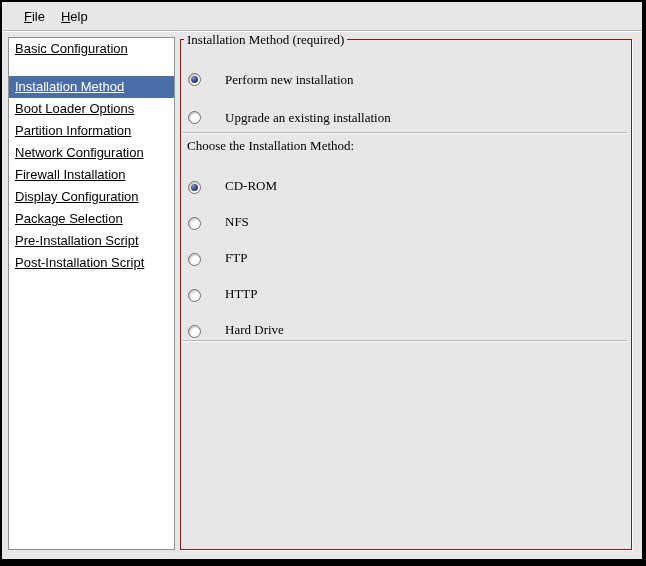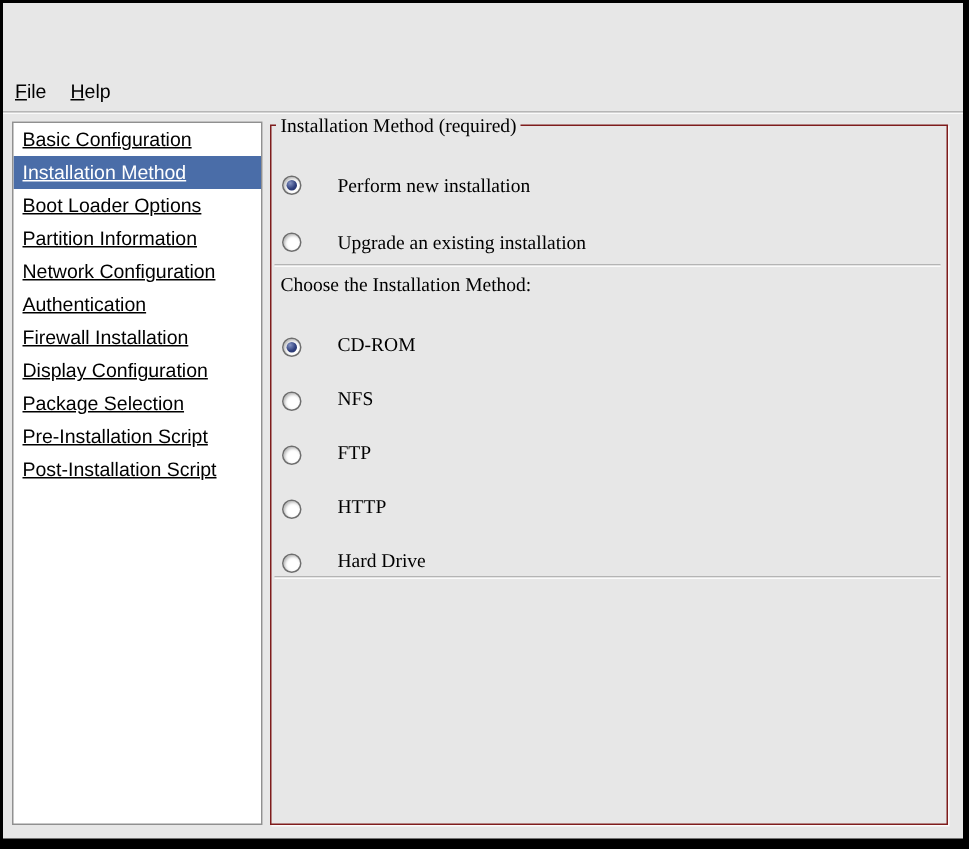--- a/index.html
+++ b/index.html
@@ -12,25 +12,24 @@
     border: 2px solid #000;
     border-right-width: 4px;
     border-bottom-width: 7px;
     display: flex; flex-direction: column;
   }
 
   
   .menubar {
     height: 29px; flex: 0 0 29px;
     display: flex; align-items: center;
-    padding-left: 0;
+    padding-left: 14px;
     background: #e7e7e7;
     border-bottom: 1px solid #b6b6b6;
     box-shadow: 0 1px 0 #fafafa;
-    margin-top: 44px;
   }
   .menu-item {
     padding: 3px 8px;
     cursor: default;
   }
   .menu-item::first-letter { text-decoration: underline; }
 
   
   .content { position: relative; flex: 1 1 auto; }
 
@@ -40,21 +39,21 @@
     border: 1px solid #909090;
     overflow: hidden;
   }
   .sidebar-item {
     height: 22px; line-height: 22px;
     padding-left: 6px;
     white-space: nowrap;
     cursor: default;
     text-decoration: underline;
   }
-  .sidebar-item.selected { background: #4a6da8; color: #fff; }
+  .sidebar-item.selected { background: #4a6da8; color: #fff; margin-top: 16px; }
 
   
   .main-frame {
     position: absolute; left: 178px; right: 10px; top: 8px; bottom: 9px;
     border: 1px solid #7f1d1d;
     box-shadow: 1px 1px 0 #fbfbfb;
     font-family: Liberation Serif, serif;
   }
   .frame-title {
     position: absolute; top: -8px; left: 3px;
@@ -115,21 +114,20 @@
   </div>
 
   <div class="content">
 
     <div class="sidebar">
       <div class="sidebar-item">Basic Configuration</div>
       <div class="sidebar-item selected">Installation Method</div>
       <div class="sidebar-item">Boot Loader Options</div>
       <div class="sidebar-item">Partition Information</div>
       <div class="sidebar-item">Network Configuration</div>
-      <div class="sidebar-item">Authentication</div>
       <div class="sidebar-item">Firewall Installation</div>
       <div class="sidebar-item">Display Configuration</div>
       <div class="sidebar-item">Package Selection</div>
       <div class="sidebar-item">Pre-Installation Script</div>
       <div class="sidebar-item">Post-Installation Script</div>
     </div>
 
     <div class="main-frame">
       <span class="frame-title">Installation Method (required)</span>
 

